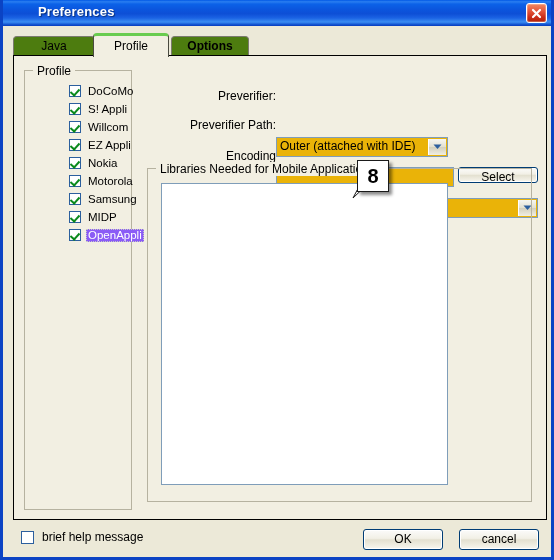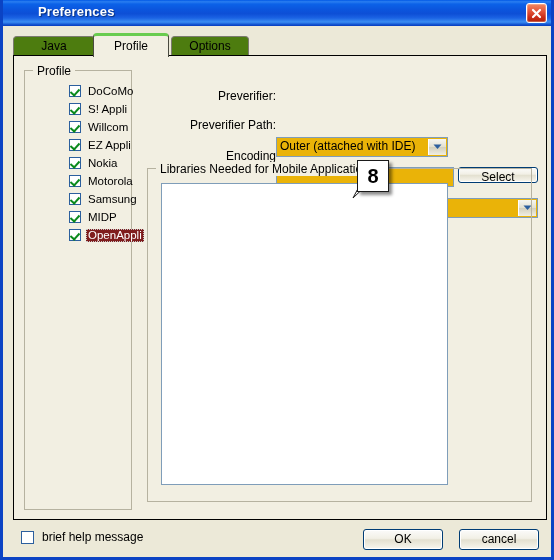--- a/index.html
+++ b/index.html
@@ -83,21 +83,21 @@
     height: 24px;
     line-height: 21px;
     background: #f2efe2;
     border-top: 3px solid #69cc4f;
     border-left: 1px solid #4a4a40;
     border-right: 1px solid #4a4a40;
     z-index: 3;
   }
   #tab-java    { left: 0;   width: 82px; }
   #tab-profile { left: 80px; width: 76px; }
-  #tab-options { left: 158px; width: 78px; }
+  #tab-options { left: 158px; width: 78px; font-weight: bold; }
 
   
   #tabpanel {
     position: absolute;
     left: 10px; top: 55px;
     width: 534px; height: 465px;
     box-sizing: border-box;
     border: 1px solid #000;
     background: #f2efe2;
   }
@@ -154,21 +154,21 @@
     border-width: 0 2px 2px 0;
     transform: rotate(42deg);
   }
   .chk-label {
     font-size: 11.5px;
     line-height: 13px;
     padding: 0 2px;
     white-space: nowrap;
   }
   .chk-row.selected .chk-label {
-    background: #7f1d1d;
+    background: #8b5cf6;
     color: #ffffff;
     outline: 1px dotted #c8c8c8;
     outline-offset: -1px;
   }
 
   
   .form-label {
     position: absolute;
     text-align: right;
     font-size: 12px;

